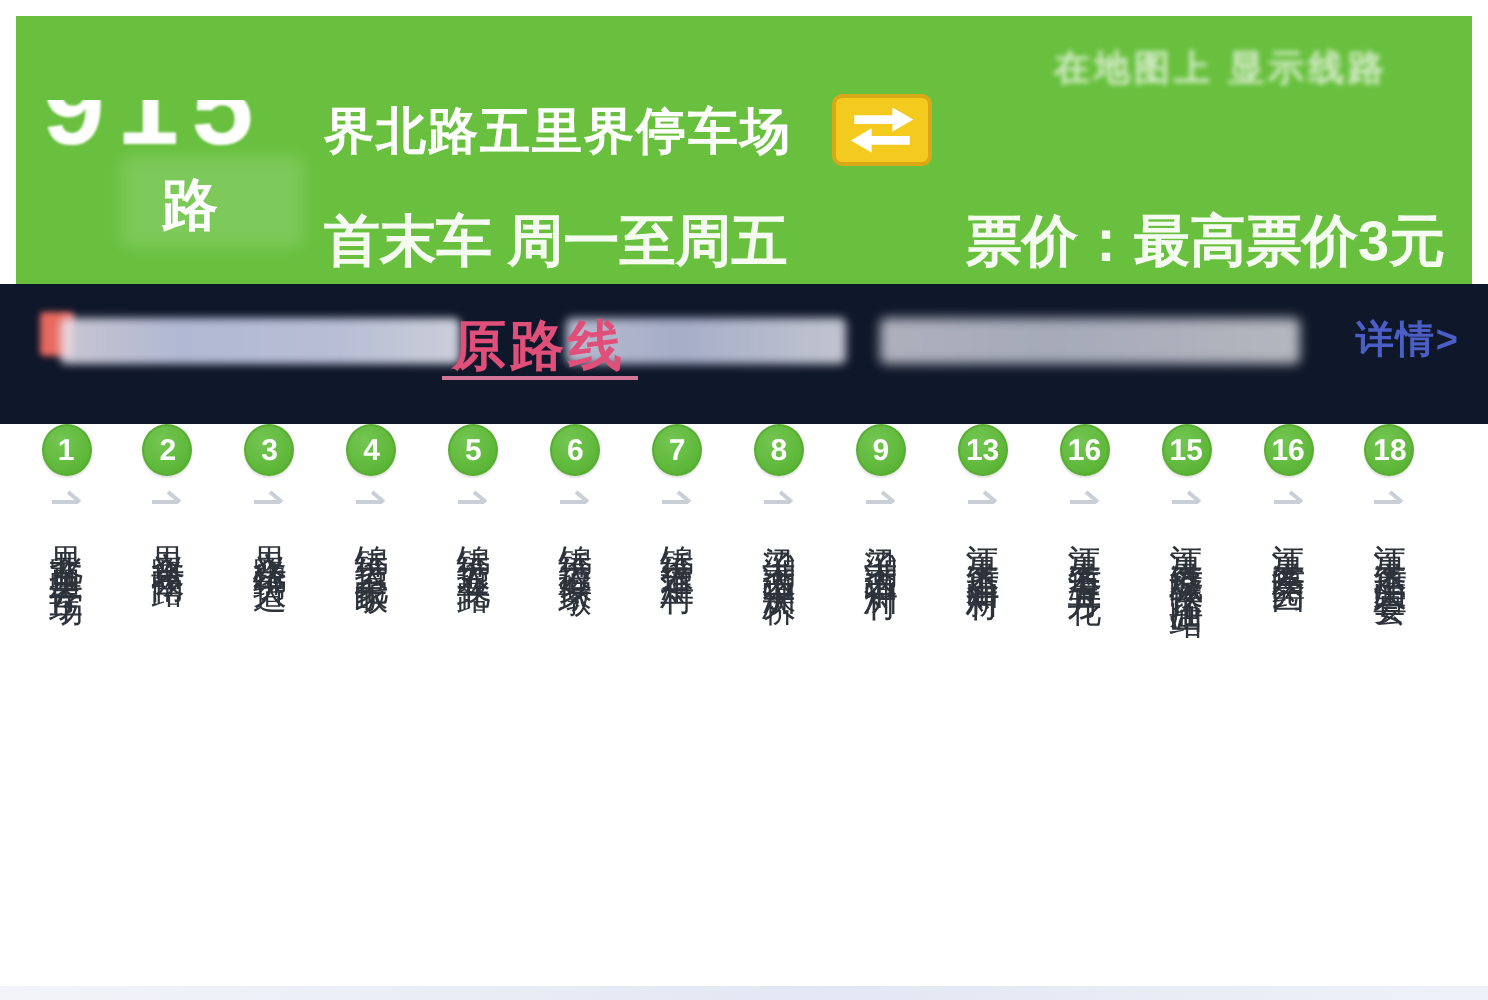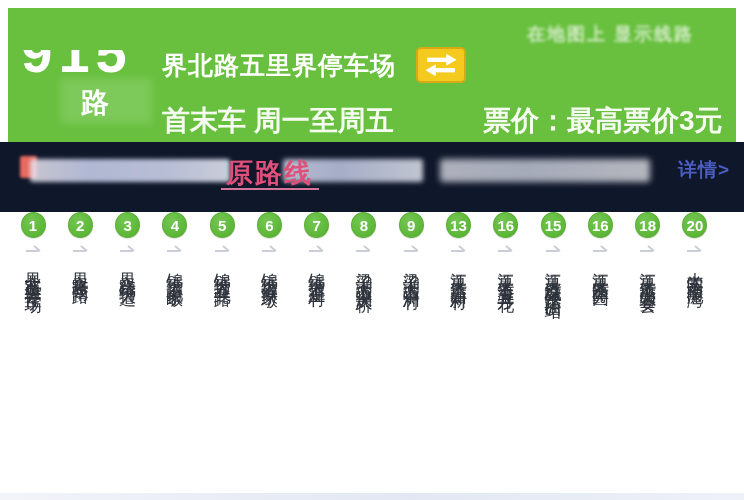--- a/index.html
+++ b/index.html
@@ -273,24 +273,16 @@
       <div class="stop-col">
         <div class="stop-circle">18</div>
         <svg class="stop-arrow" width="17" height="9" viewBox="0 0 17 9">
           <path d="M1 7 H14" stroke="#c9ced7" stroke-width="2" fill="none"></path>
           <path d="M9 2 L15 7" stroke="#c9ced7" stroke-width="2" fill="none"></path>
         </svg>
         <div class="stop-name">江夏大道庙山管委会</div>
       </div>
 
 
-      <div class="stop-col">
-        <div class="stop-circle">20</div>
-        <svg class="stop-arrow" width="17" height="9" viewBox="0 0 17 9">
-          <path d="M1 7 H14" stroke="#c9ced7" stroke-width="2" fill="none"></path>
-          <path d="M9 2 L15 7" stroke="#c9ced7" stroke-width="2" fill="none"></path>
-        </svg>
-        <div class="stop-name">大学园路南泥湾</div>
-      </div>
     </div>
 
   <div class="bottom-strip"></div>
 </div>
 
 </body></html>

